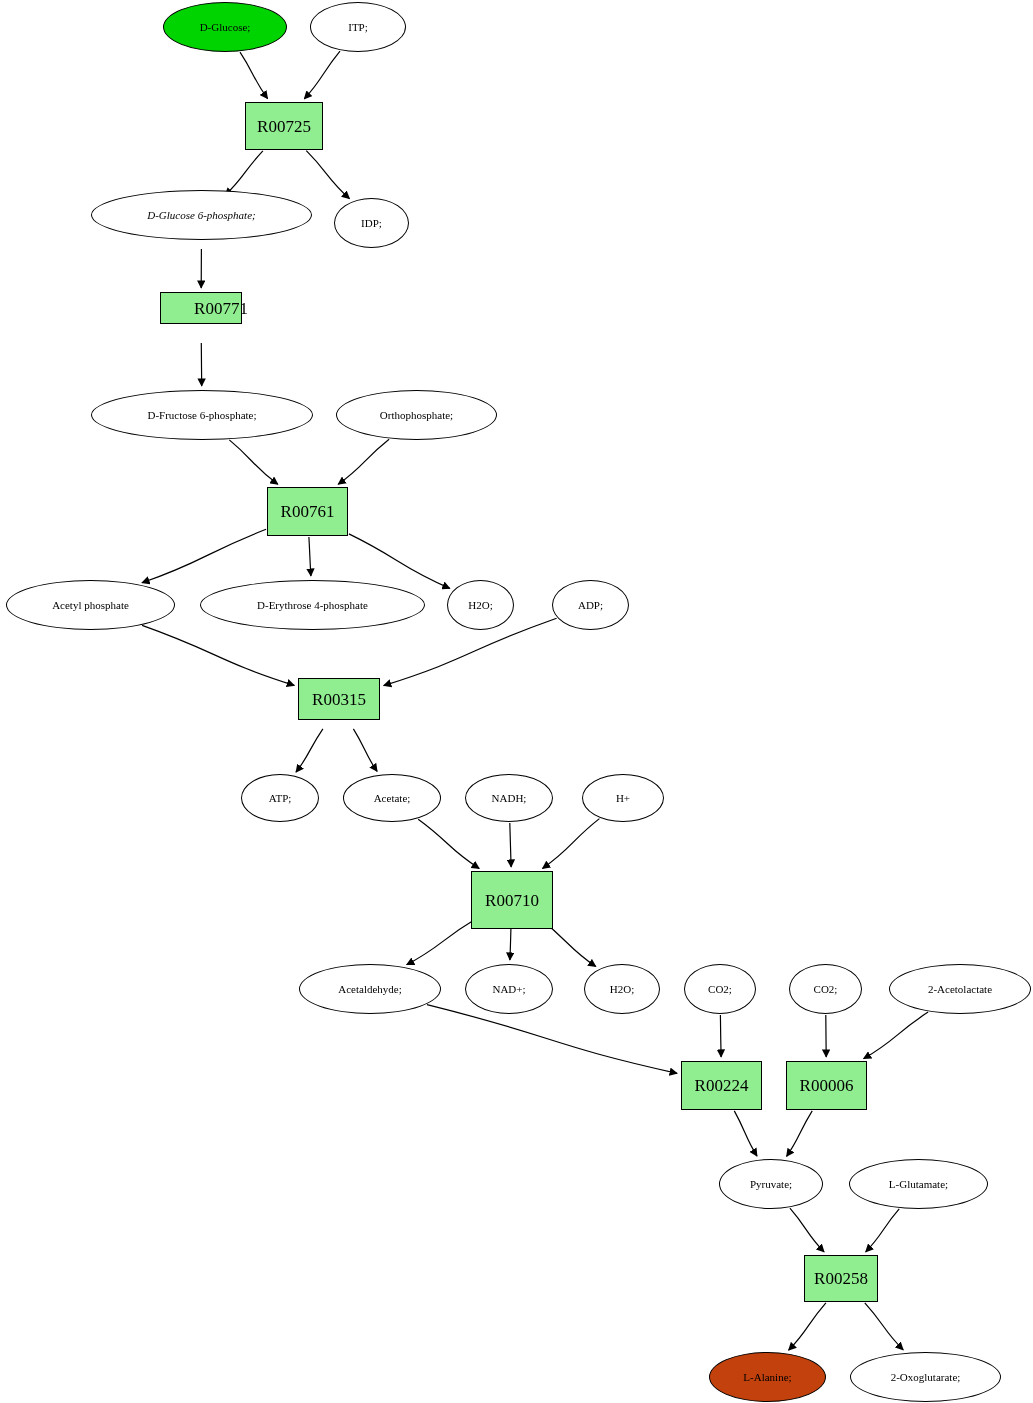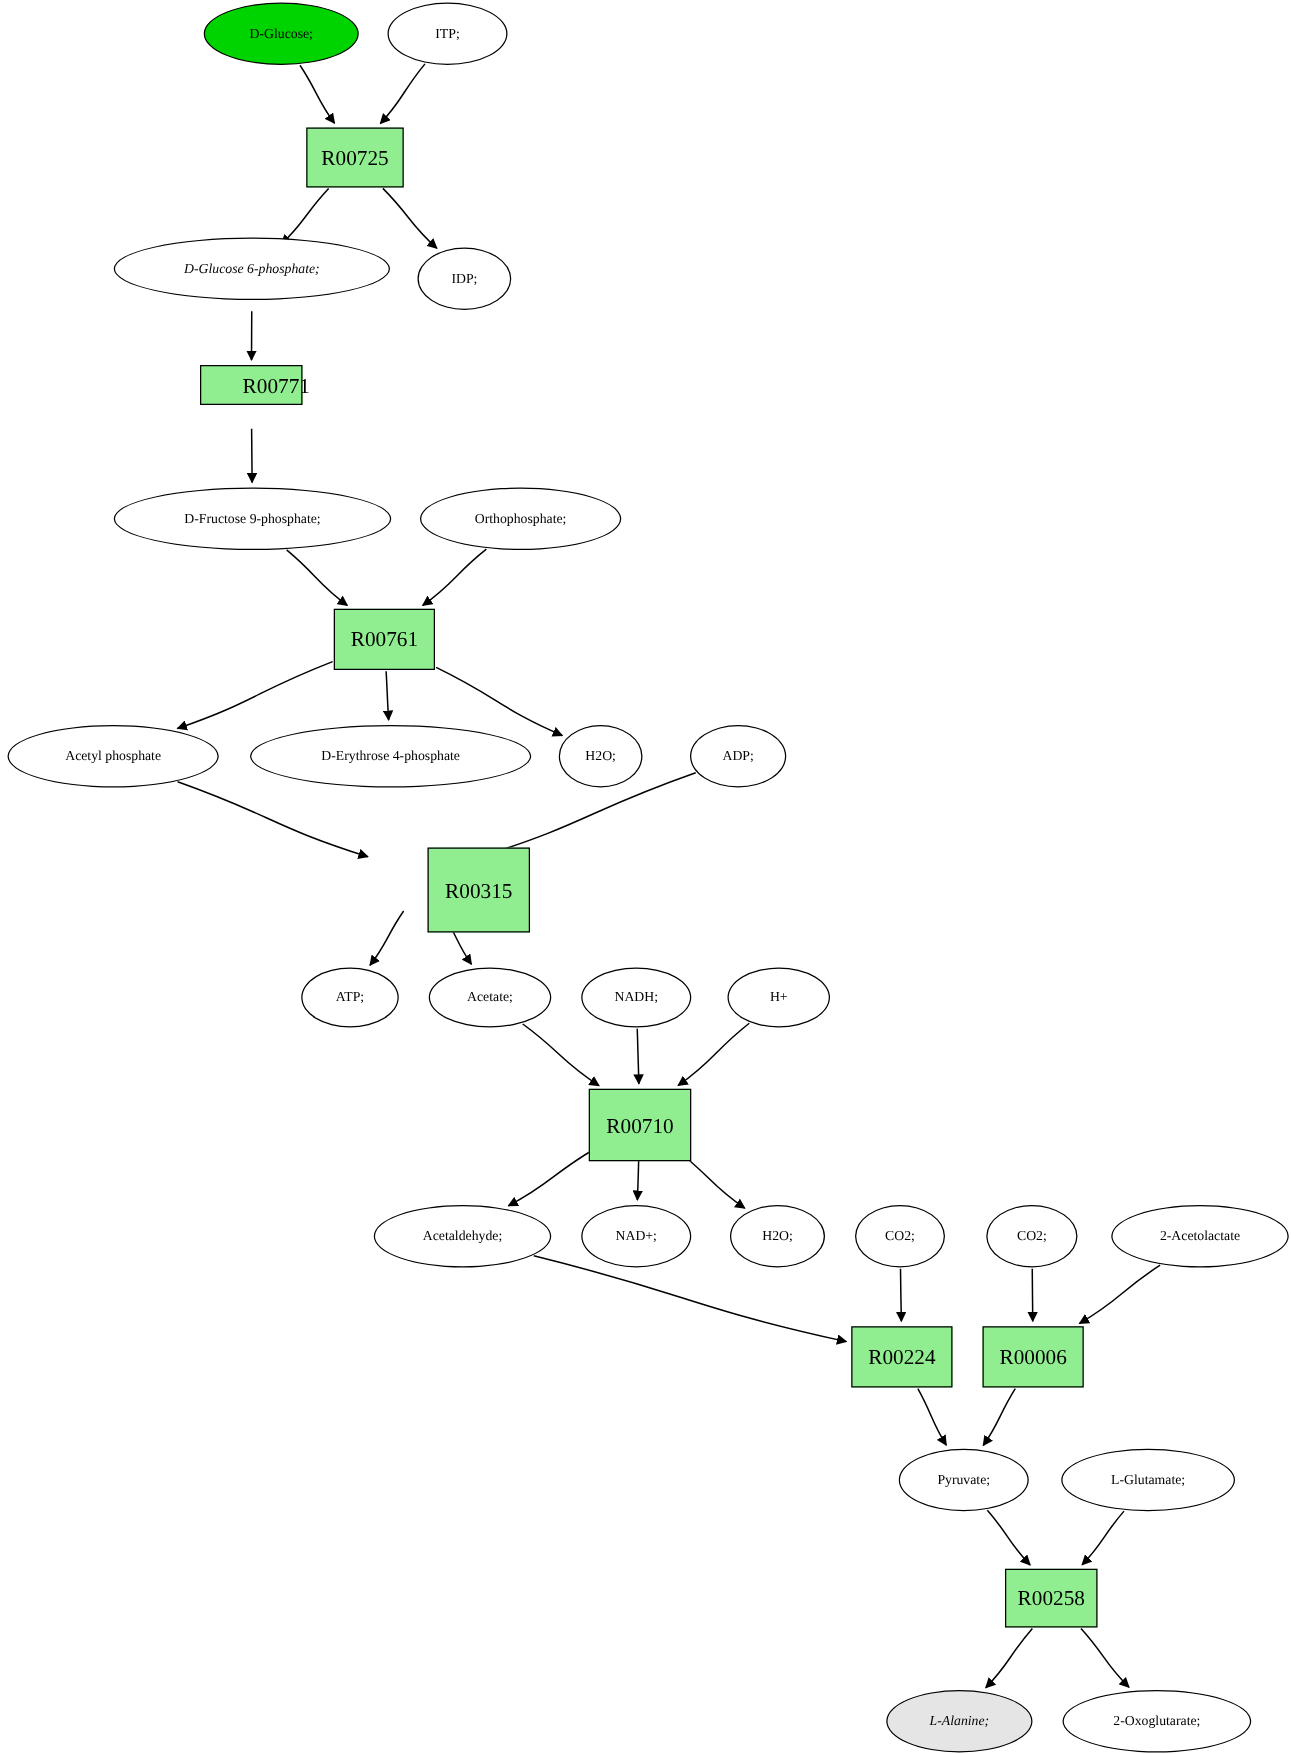--- a/index.html
+++ b/index.html
@@ -37,22 +37,21 @@
   .compound {
     border: 1px solid #000000;
     border-radius: 50%;
     background: #ffffff;
     font-size: 11px;
   }
   .compound.highlight-start {
     background: #00d400;
   }
   .compound.highlight-end {
-    background: #e5e5e5;
-    font-style: italic;
+    background: #c2410c;
   }
   .reaction {
     border: 1px solid #000000;
     background: #90ee90;
     font-size: 17px;
     border-radius: 0;
   }
 </style>
 </head>
 <body>
@@ -111,41 +110,41 @@
       <div class="node compound" style="left: 91px; top: 190px; width: 221px; height: 50px; font-style: italic;">
         <span>D-Glucose 6-phosphate;</span>
       </div>
       <div class="node compound" style="left: 334px; top: 198px; width: 75px; height: 50px;">
         <span>IDP;</span>
       </div>
       <div class="node reaction" style="left: 160px; top: 292px; width: 82px; height: 32px; padding-left: 40px;">
         <span>R00771</span>
       </div>
       <div class="node compound" style="left: 91px; top: 390px; width: 222px; height: 50px;">
-        <span>D-Fructose 9-phosphate;</span>
+        <span>D-Fructose 6-phosphate;</span>
       </div>
       <div class="node compound" style="left: 336px; top: 390px; width: 161px; height: 50px; align-items: center;">
         <span>Orthophosphate;</span>
       </div>
       <div class="node reaction" style="left: 267px; top: 487px; width: 81px; height: 49px;">
         <span>R00761</span>
       </div>
       <div class="node compound" style="left: 6px; top: 580px; width: 169px; height: 50px;">
         <span>Acetyl phosphate</span>
       </div>
       <div class="node compound" style="left: 200px; top: 580px; width: 225px; height: 50px;">
         <span>D-Erythrose 4-phosphate</span>
       </div>
       <div class="node compound" style="left: 447px; top: 580px; width: 67px; height: 50px;">
         <span>H2O;</span>
       </div>
       <div class="node compound" style="left: 552px; top: 580px; width: 77px; height: 50px;">
         <span>ADP;</span>
       </div>
-      <div class="node reaction" style="left: 298px; top: 678px; width: 82px; height: 68px; margin-left: 44px;">
+      <div class="node reaction" style="left: 298px; top: 678px; width: 82px; height: 42px;">
         <span>R00315</span>
       </div>
       <div class="node compound" style="left: 241px; top: 774px; width: 78px; height: 48px;">
         <span>ATP;</span>
       </div>
       <div class="node compound" style="left: 343px; top: 774px; width: 98px; height: 48px;">
         <span>Acetate;</span>
       </div>
       <div class="node compound" style="left: 465px; top: 774px; width: 88px; height: 48px;">
         <span>NADH;</span>

